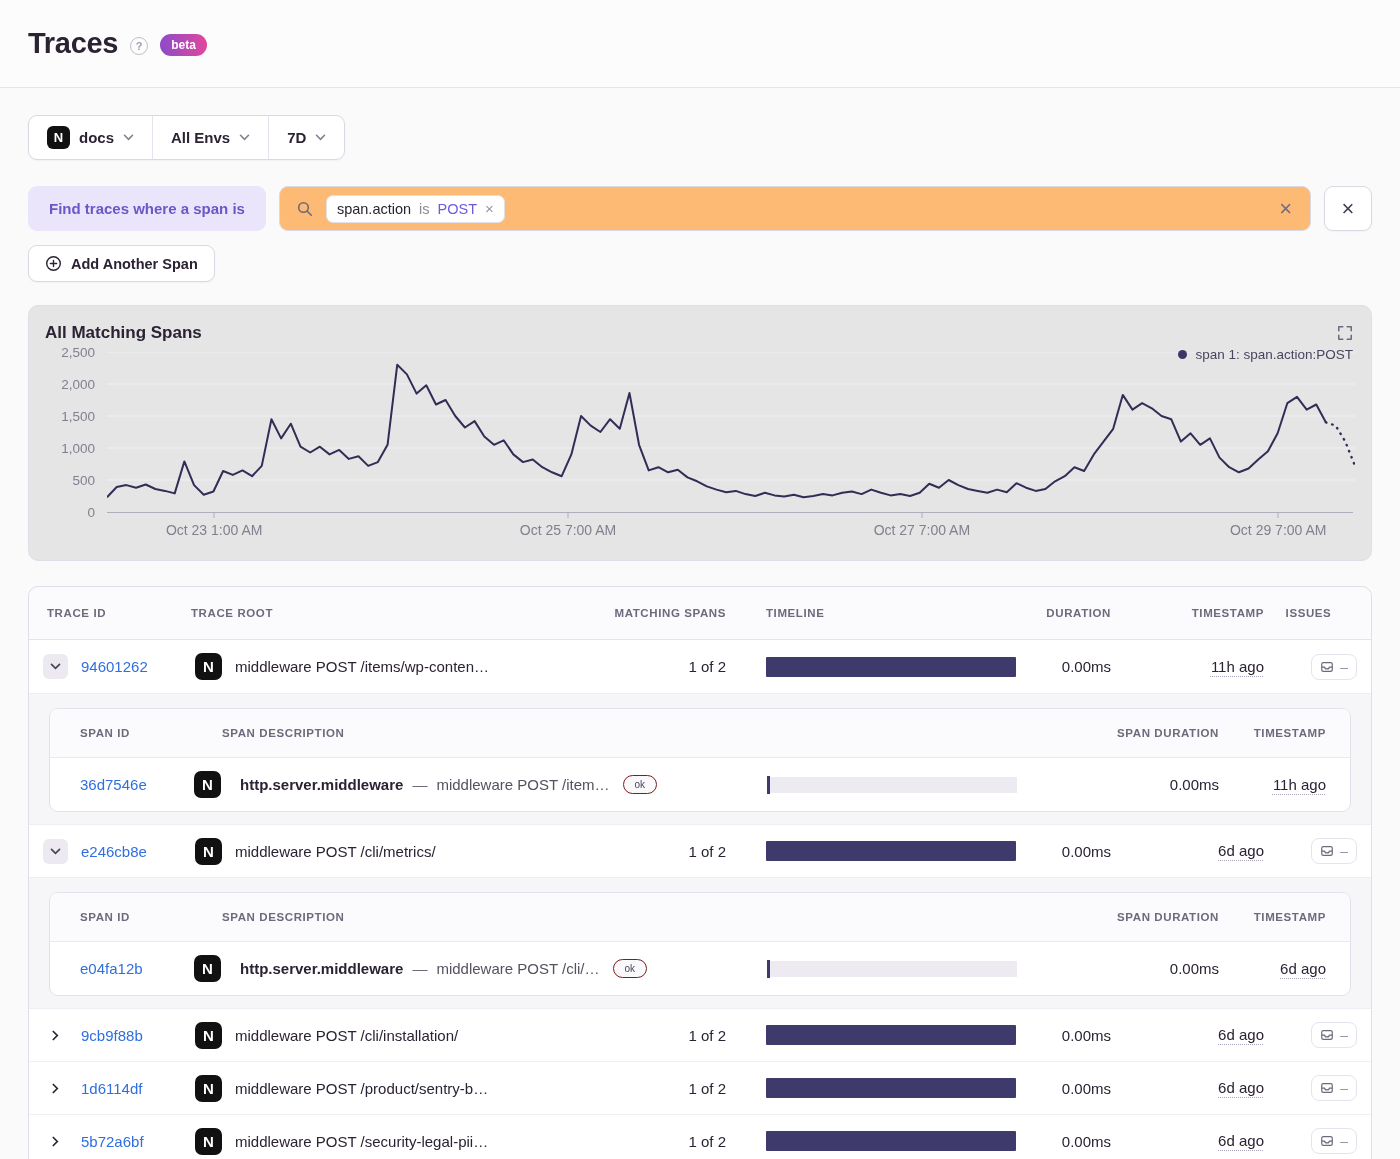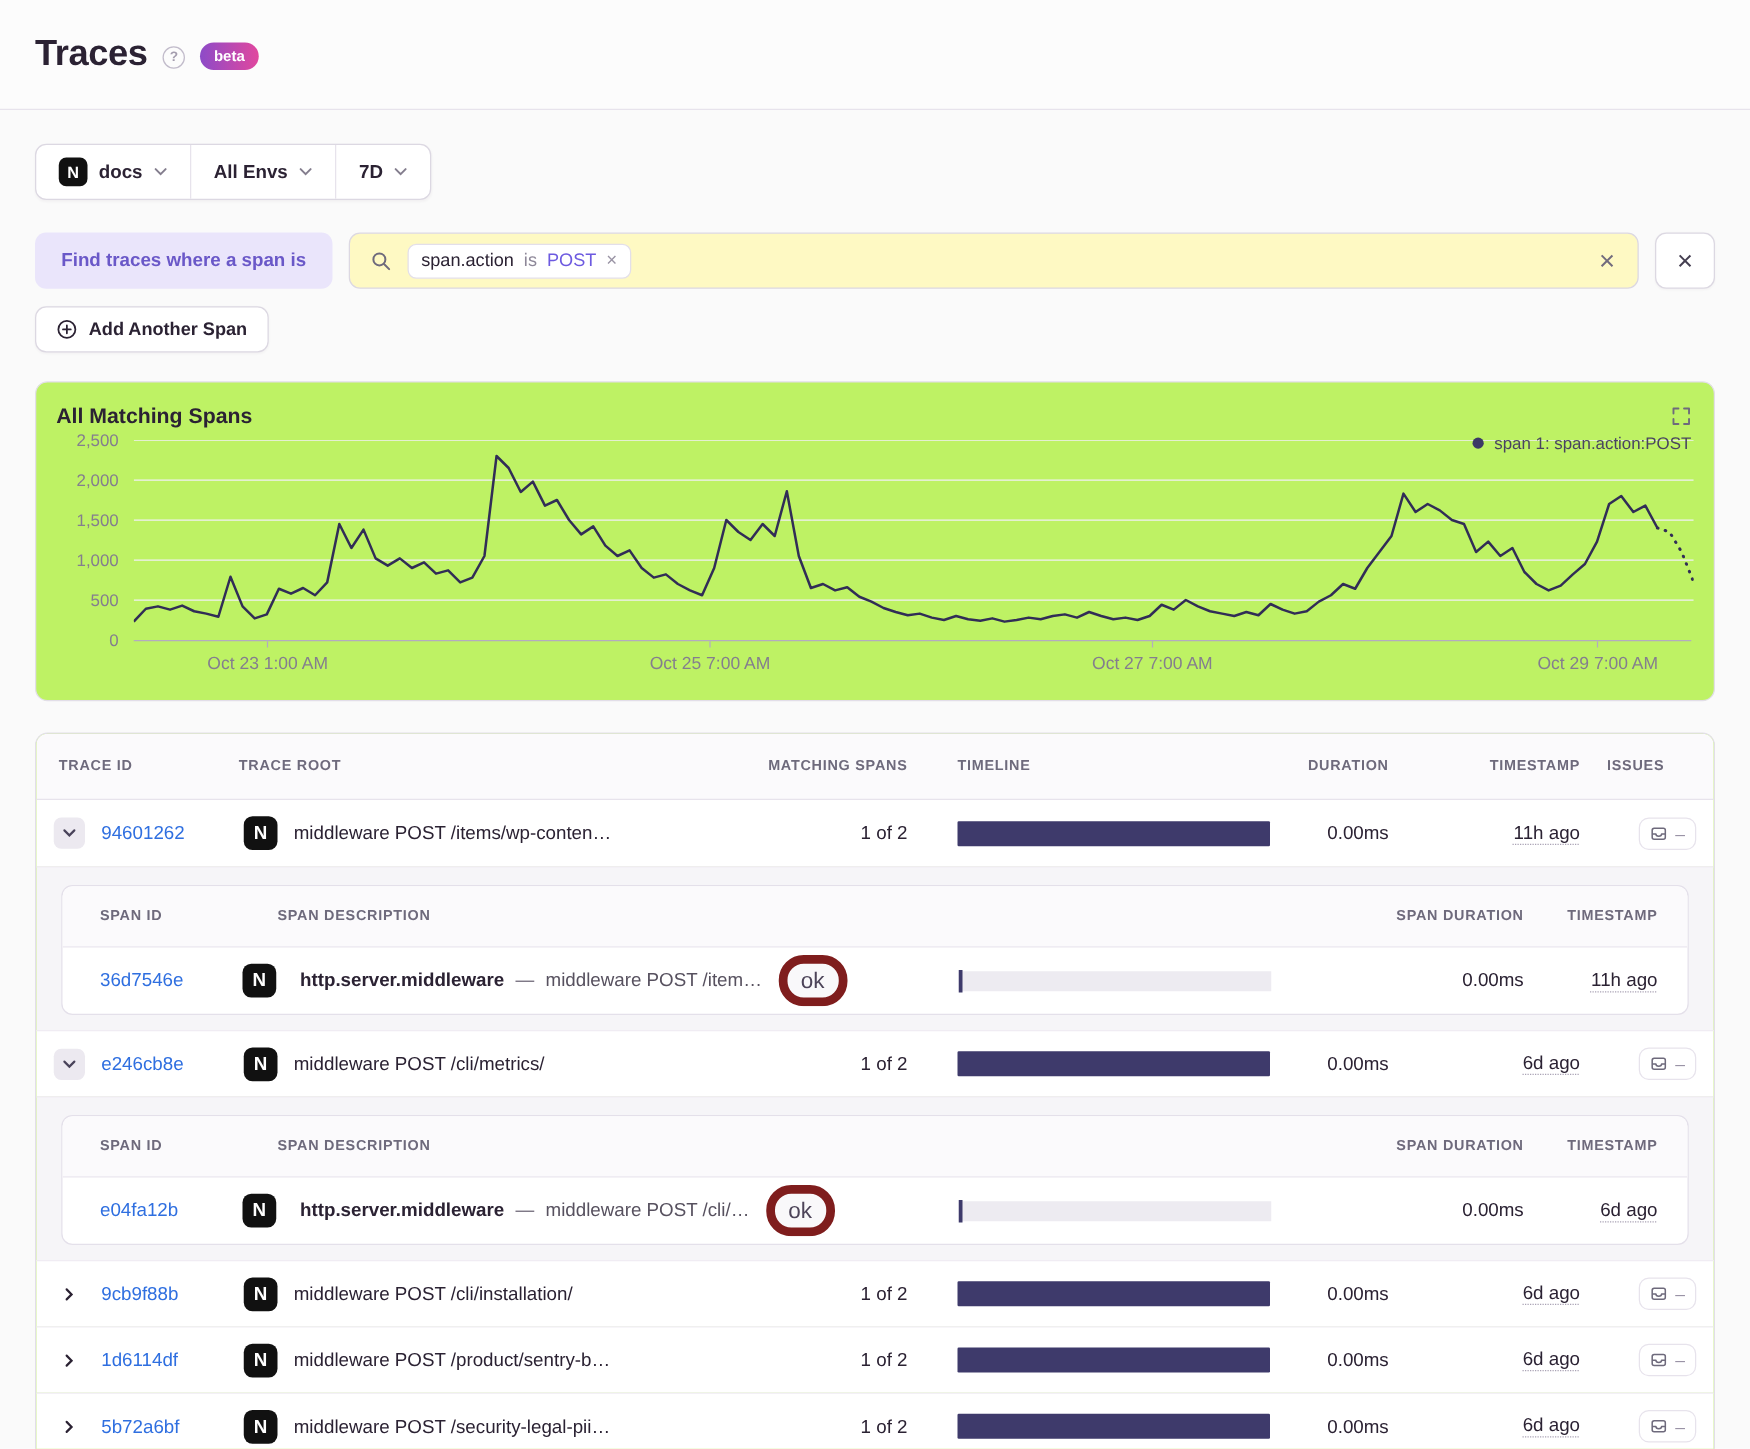--- a/index.html
+++ b/index.html
@@ -63,21 +63,21 @@
 
   
   .search-row{ margin-top:26px; display:flex; align-items:stretch; gap:13px; height:45px; }
   .find-label{
     display:flex; align-items:center; padding:0 21px;
     background:#eae5fb; border-radius:9px;
     color:#6a58c8; font-size:15px; font-weight:700; white-space:nowrap;
   }
   .search-box{
     flex:1; display:flex; align-items:center; gap:12px;
-    background:#fef9c3; border:1px solid #dcd8e2; border-radius:9px;
+    background:#fdba74; border:1px solid #dcd8e2; border-radius:9px;
     padding:0 16px;
   }
   .token-chip{
     display:inline-flex; align-items:center; gap:8px;
     border:1px solid #e3dfe9; border-radius:7px; background:#fff;
     padding:5px 10px; font-size:14.5px;
   }
   .token-key{ color:#2b2233; }
   .token-op{ color:#8d8798; }
   .token-val{ color:#6d5ae0; }
@@ -91,21 +91,21 @@
   }
   .add-span-btn{
     margin-top:14px; display:inline-flex; align-items:center; gap:9px;
     background:#fff; border:1px solid #dcd8e2; border-radius:9px;
     box-shadow:0 1px 2px rgba(43,34,51,.04);
     padding:9px 16px; font-size:14.5px; font-weight:700; color:#2b2233; cursor:pointer;
   }
 
   
   .card{
-    background:#bef264; border:1px solid #e2dee8; border-radius:10px;
+    background:#e5e5e5; border:1px solid #e2dee8; border-radius:10px;
   }
   .chart-card{ margin-top:23px; padding:17px 16px 12px; }
   .chart-head{ display:flex; align-items:flex-start; justify-content:space-between; margin-bottom:9px; }
   .chart-title{ font-size:17px; font-weight:700; margin:0; }
   .expand-btn{ background:none; border:none; padding:2px; cursor:pointer; color:#6e6a7c; }
   .chart-body{ display:flex; }
   .y-axis{ width:62px; position:relative; height:160px; flex:none; }
   .ytick{
     position:absolute; right:12px; transform:translateY(-50%);
     font-size:13.5px; color:#847e8e; white-space:nowrap;
@@ -190,22 +190,22 @@
   .th.s-dur{ grid-column:5; text-align:right; }
   .th.s-ts{ grid-column:6; text-align:right; padding-right:24px; }
   .span-row{ height:53px; }
   .span-id{ padding-left:30px; }
   .span-desc{ display:flex; align-items:center; gap:9px; white-space:nowrap; overflow:hidden; font-size:15px; }
   .span-op{ font-weight:700; }
   .span-sep{ color:#6e6878; }
   .span-free{ color:#57515f; }
   .ok-pill{
     display:inline-flex; align-items:center; justify-content:center;
-    border:7px solid #7f1d1d; background:#f9f8fa; border-radius:20px;
-    font-size:18px; color:#4d4459; padding:3px 11px; margin-left:4px;
+    border:1px solid #7f1d1d; background:#f9f8fa; border-radius:20px;
+    font-size:10px; color:#4d4459; padding:3px 11px; margin-left:4px;
   }
   .span-timeline{ padding-left:40px; }
   .bar-light{ width:250px; height:16px; background:#edebf1; position:relative; }
   .bar-light::before{ content:''; position:absolute; left:0; top:-1px; bottom:-1px; width:3px; background:#3e3a6b; }
   .span-dur{ font-size:15px; text-align:right; }
   .span-ts{ text-align:right; padding-right:24px; }
 </style>
 </head>
 <body>
 

